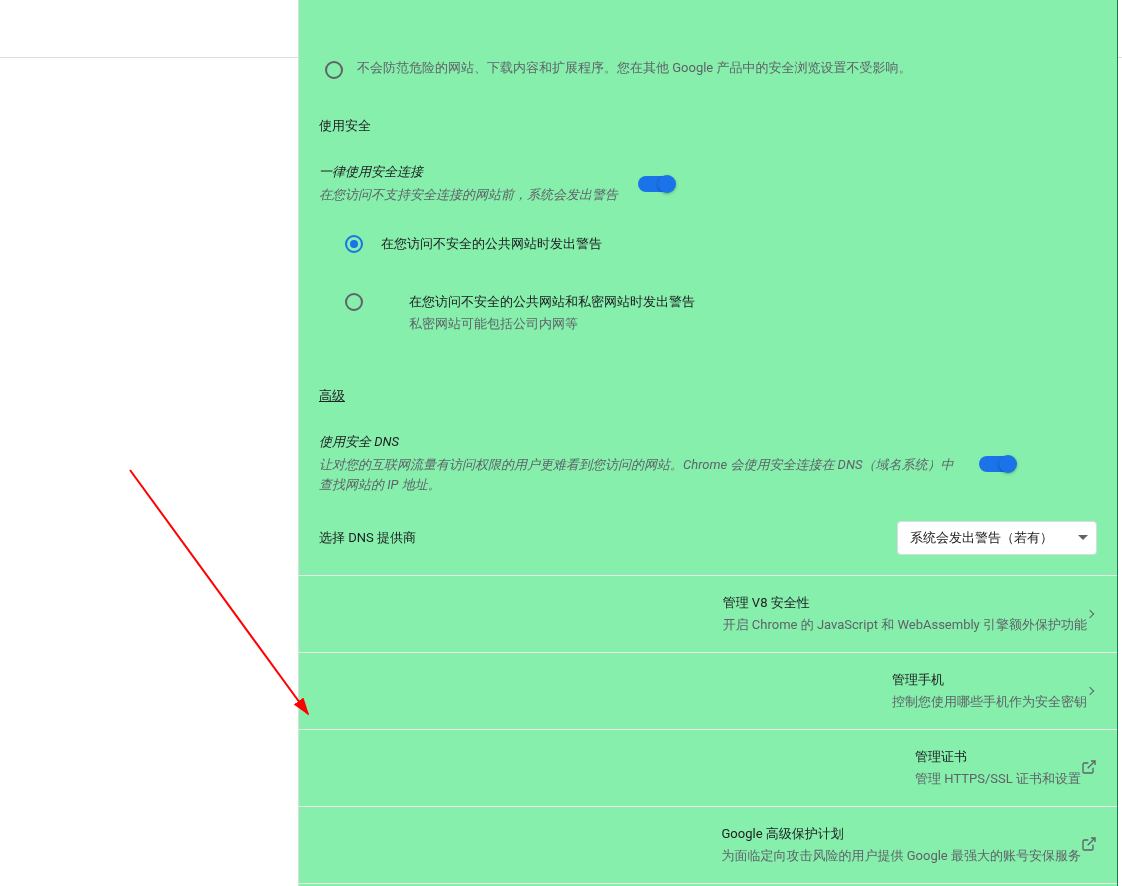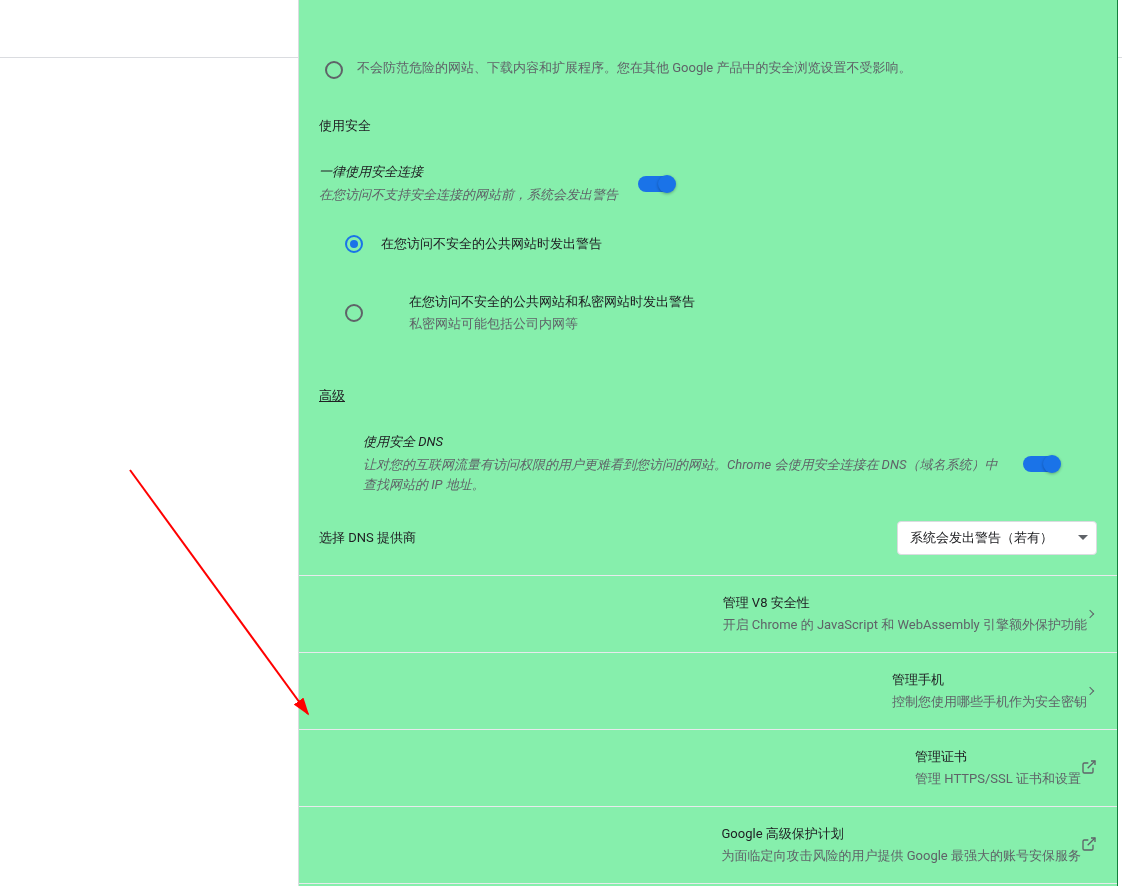--- a/index.html
+++ b/index.html
@@ -133,21 +133,21 @@
       right: -2px;
       top: -1px;
       box-shadow: 0 1px 3px rgba(0,0,0,0.3);
     }
     .radio-sub {
       padding-left: 26px;
       margin-top: 22px;
     }
     .radio-row {
       display: flex;
-      align-items: center;
+      align-items: flex-start;
       padding: 8px 0;
     }
     .radio {
       width: 18px;
       height: 18px;
       border-radius: 50%;
       flex-shrink: 0;
     }
     .radio-unselected {
       border: 2px solid #5f6368;
@@ -293,21 +293,21 @@
           <div class="radio-body">
             <div class="label">在您访问不安全的公共网站和私密网站时发出警告</div>
             <div class="desc">私密网站可能包括公司内网等</div>
           </div>
         </div>
       </div>
 
       <div class="section-title" style="margin-top: 46px; text-decoration: underline;">高级</div>
 
       <div class="toggle-row">
-        <div class="toggle-row-text" style="max-width: 640px; margin-left: 44px;">
+        <div class="toggle-row-text" style="max-width: 640px;">
           <div class="label">使用安全 DNS</div>
           <div class="desc">让对您的互联网流量有访问权限的用户更难看到您访问的网站。Chrome 会使用安全连接在 DNS（域名系统）中查找网站的 IP 地址。</div>
         </div>
         <div class="toggle"></div>
       </div>
 
       <div class="dns-provider-row">
         <div class="dns-provider-label">选择 DNS 提供商</div>
         <div class="dropdown">
           <span>系统会发出警告（若有）</span>

